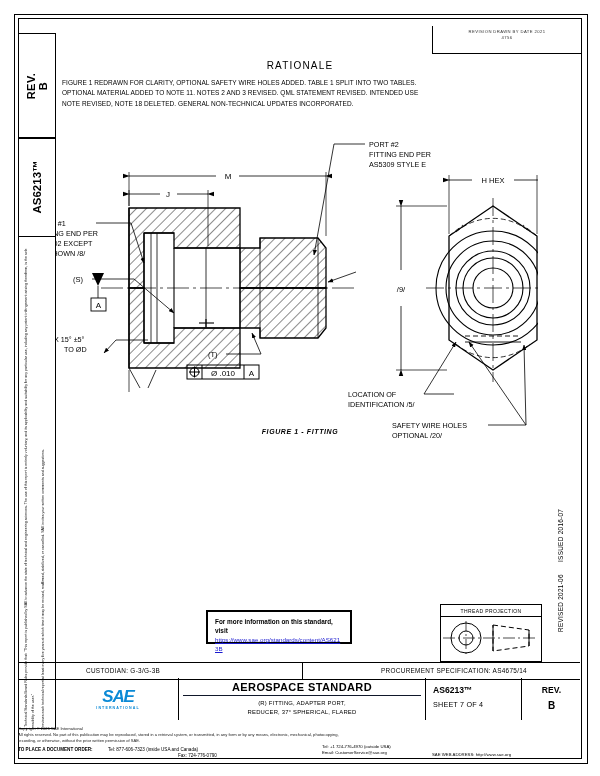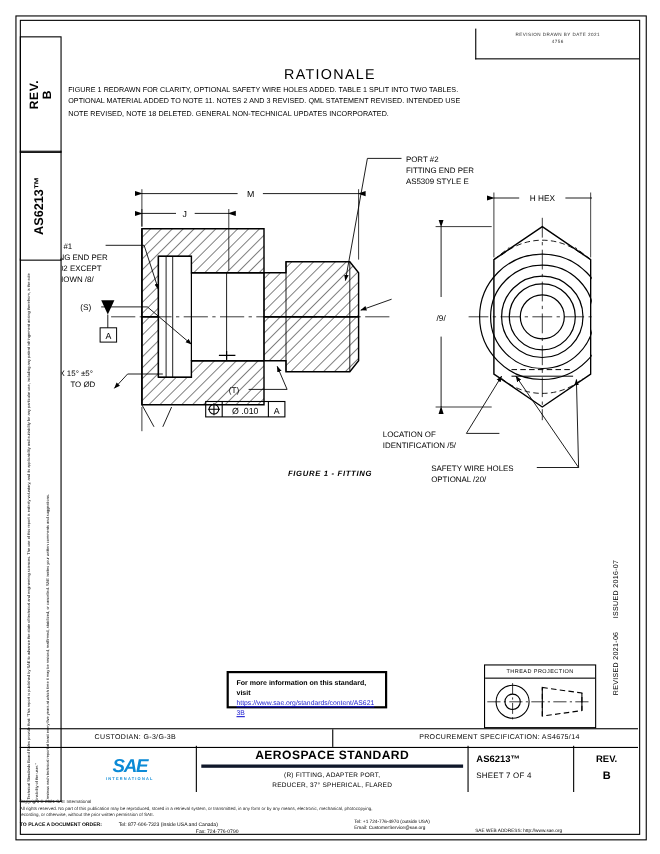--- a/index.html
+++ b/index.html
@@ -33,21 +33,21 @@
   .date-strip .vtxt{position:absolute;transform:rotate(-90deg);transform-origin:left top;
                     white-space:nowrap;font-size:6.4px;letter-spacing:.3px;}
 
   
   .rev-stamp{position:absolute;left:432px;top:26px;width:148px;height:24px;border-bottom:1px solid #000;
              border-left:1px solid #000;text-align:center;padding-top:3px;}
   .rev-stamp div{font-size:4.2px;line-height:6px;letter-spacing:.4px;color:#333;}
 
   
   .rationale-title{position:absolute;left:0;top:60px;width:600px;text-align:center;
-                   font-size:13px;letter-spacing:1.2px;font-weight:normal;}
+                   font-size:10px;letter-spacing:1.2px;font-weight:normal;}
   .rationale-body{position:absolute;left:62px;top:78px;width:475px;font-size:6.5px;
                   line-height:10.4px;letter-spacing:.05px;}
 
   
   .canvas{position:absolute;left:56px;top:120px;width:482px;height:330px;}
   .canvas svg{display:block;}
 
   .fig-cap{position:absolute;left:0;top:428px;width:600px;text-align:center;
            font-style:italic;font-weight:bold;font-size:7px;letter-spacing:.6px;}
 
@@ -70,21 +70,21 @@
   .cust-div{position:absolute;left:284px;top:0;width:0;height:16px;border-left:1.6px solid #000;}
   .proc-cell{position:absolute;left:292px;top:0;width:288px;height:16px;font-size:6.4px;
              padding-top:4px;box-sizing:border-box;text-align:center;letter-spacing:.3px;}
 
   
   .tblock{position:absolute;left:18px;top:678px;width:562px;height:42px;}
   .tb-logo{position:absolute;left:40px;top:0;width:120px;height:42px;border-right:1px solid #000;
            display:flex;flex-direction:column;align-items:center;justify-content:center;}
   .tb-mid{position:absolute;left:161px;top:0;width:246px;height:42px;border-right:1px solid #000;}
   .tb-mid .as{text-align:center;font-weight:bold;font-size:11px;letter-spacing:.4px;padding-top:3px;
-              border-bottom:3px solid #0f172a;padding-bottom:2px;margin:0 4px;}
+              border-bottom:1px solid #0f172a;padding-bottom:2px;margin:0 4px;}
   .tb-mid .sub{text-align:center;font-size:5.9px;line-height:8.6px;padding-top:3px;letter-spacing:.2px;}
   .tb-num{position:absolute;left:408px;top:0;width:96px;height:42px;border-right:1px solid #000;
           padding:7px 0 0 7px;box-sizing:border-box;}
   .tb-num .n{font-weight:bold;font-size:8.6px;}
   .tb-num .s{font-size:7.2px;padding-top:5px;letter-spacing:.2px;}
   .tb-rev{position:absolute;left:505px;top:0;width:57px;height:42px;text-align:center;padding-top:7px;
           box-sizing:border-box;}
   .tb-rev .r1{font-weight:bold;font-size:8.6px;}
   .tb-rev .r2{font-weight:bold;font-size:10px;padding-top:5px;}
 

